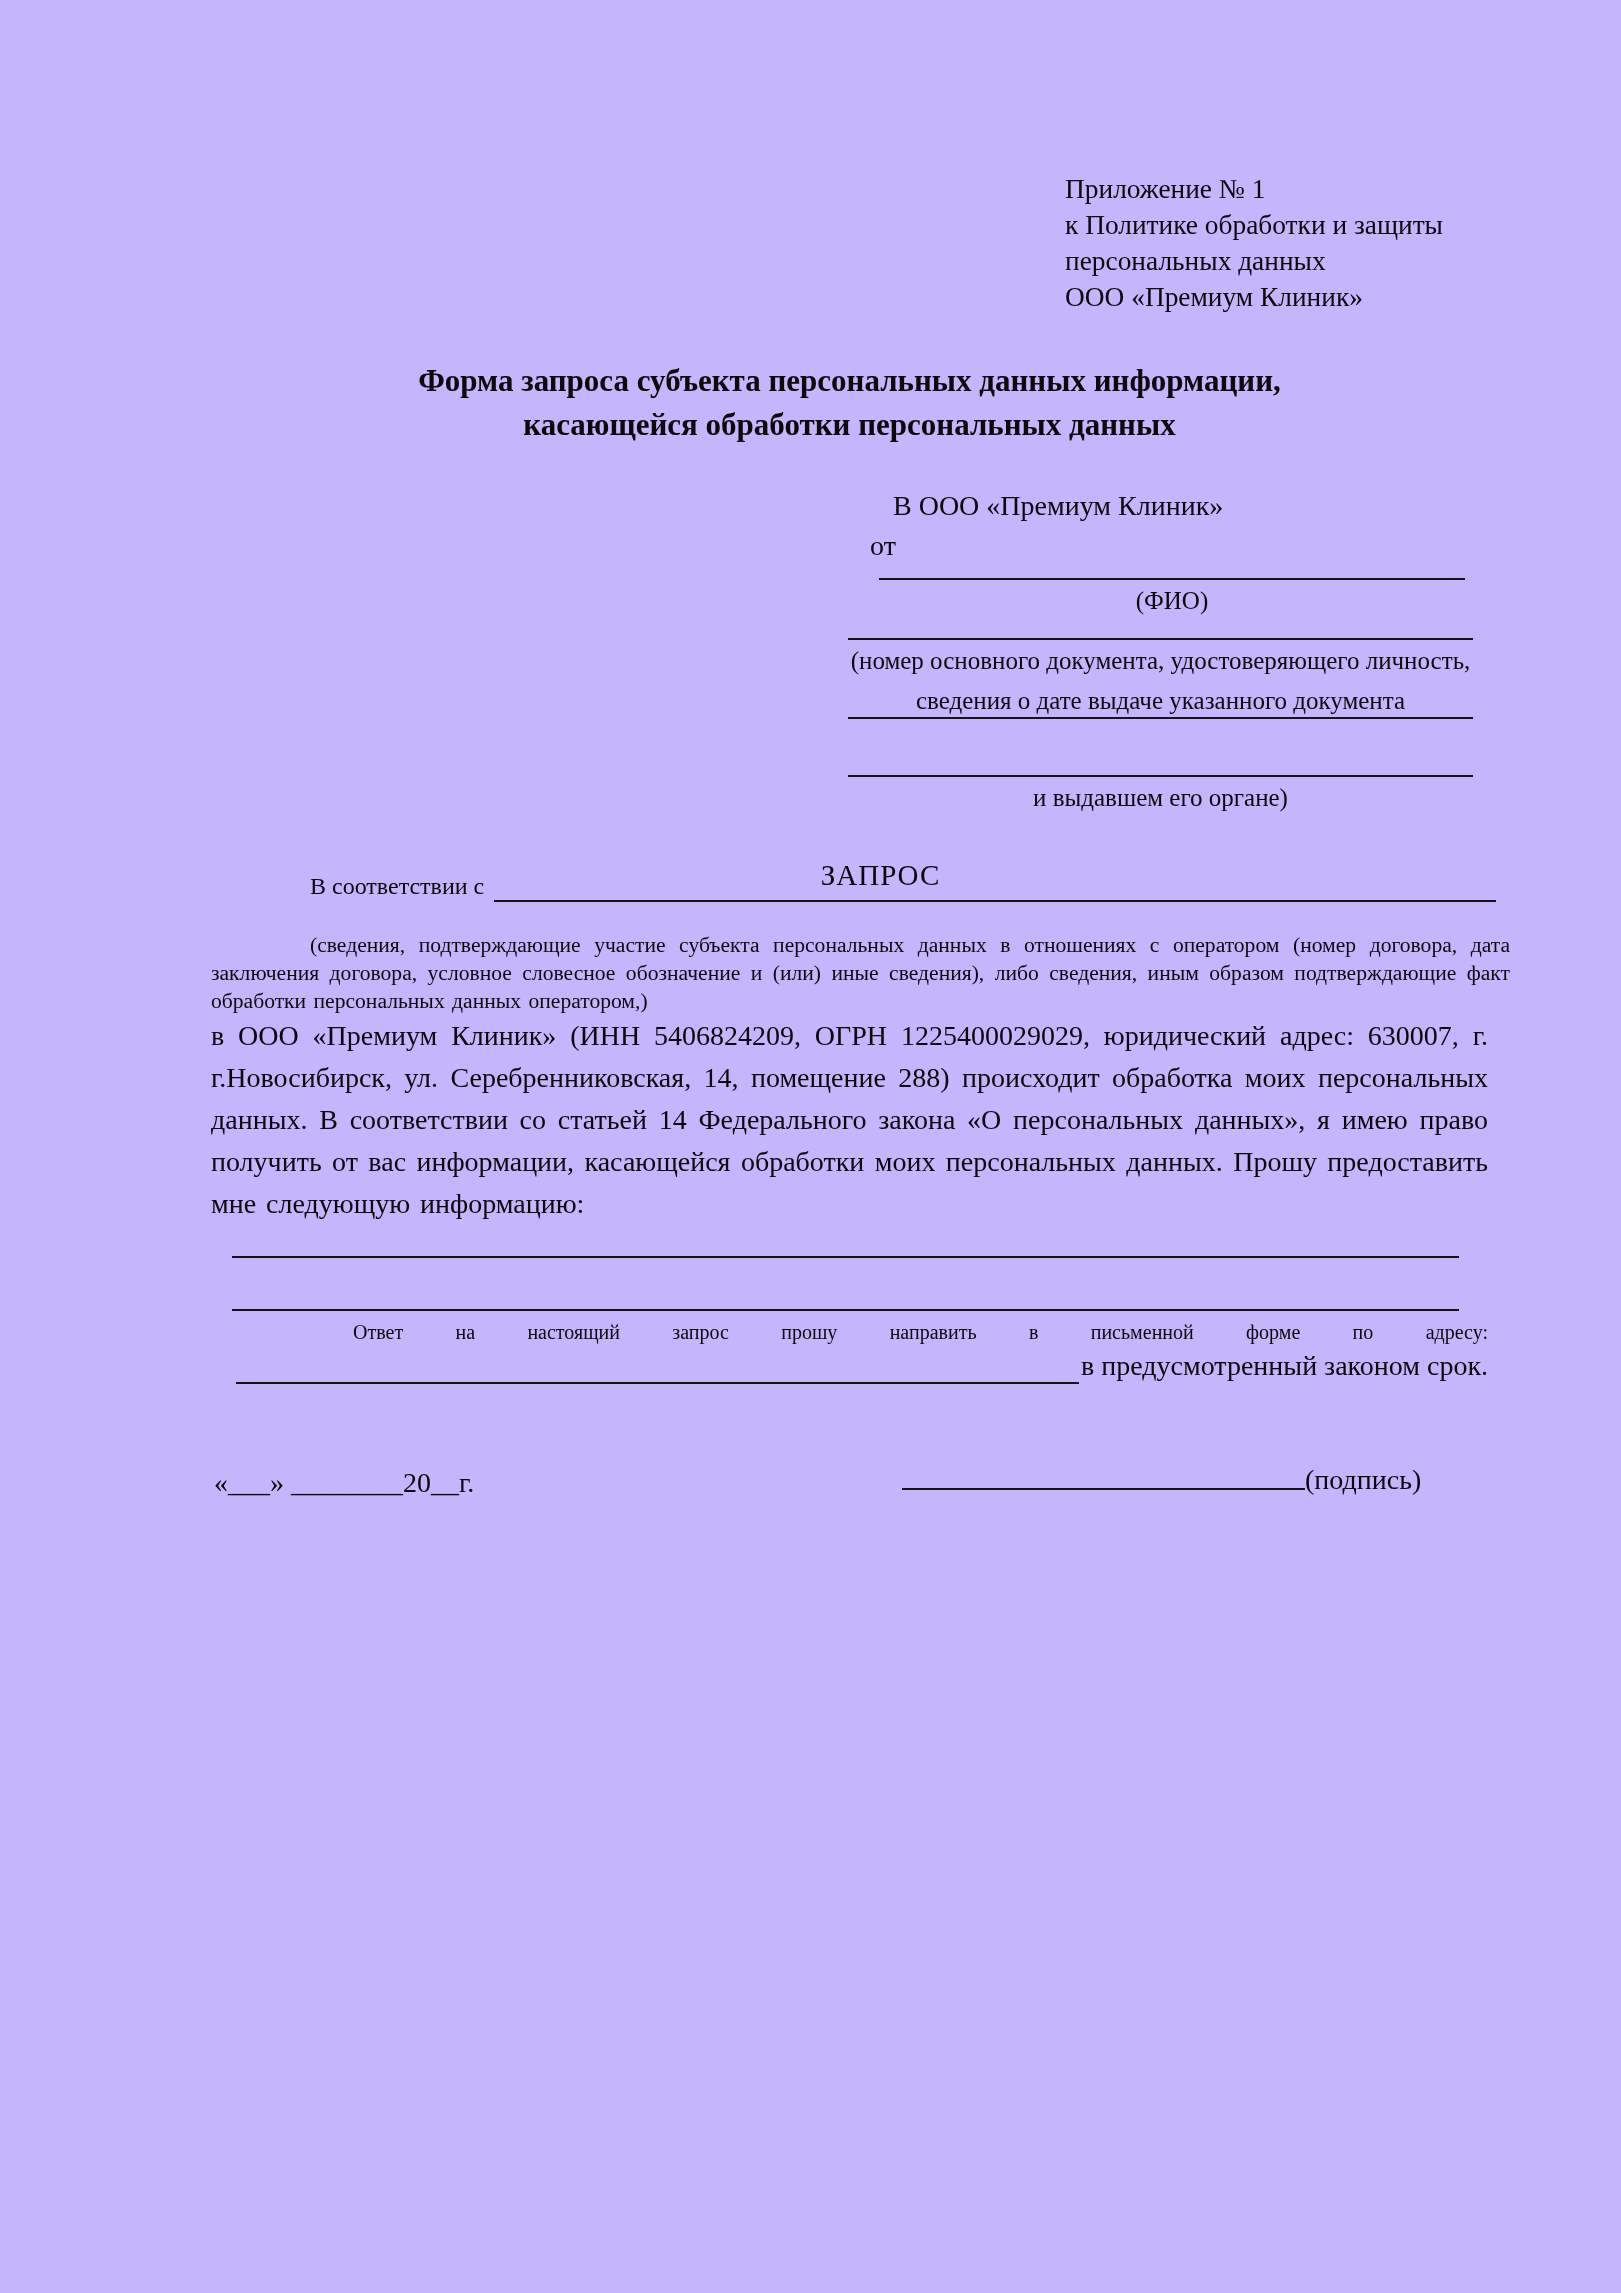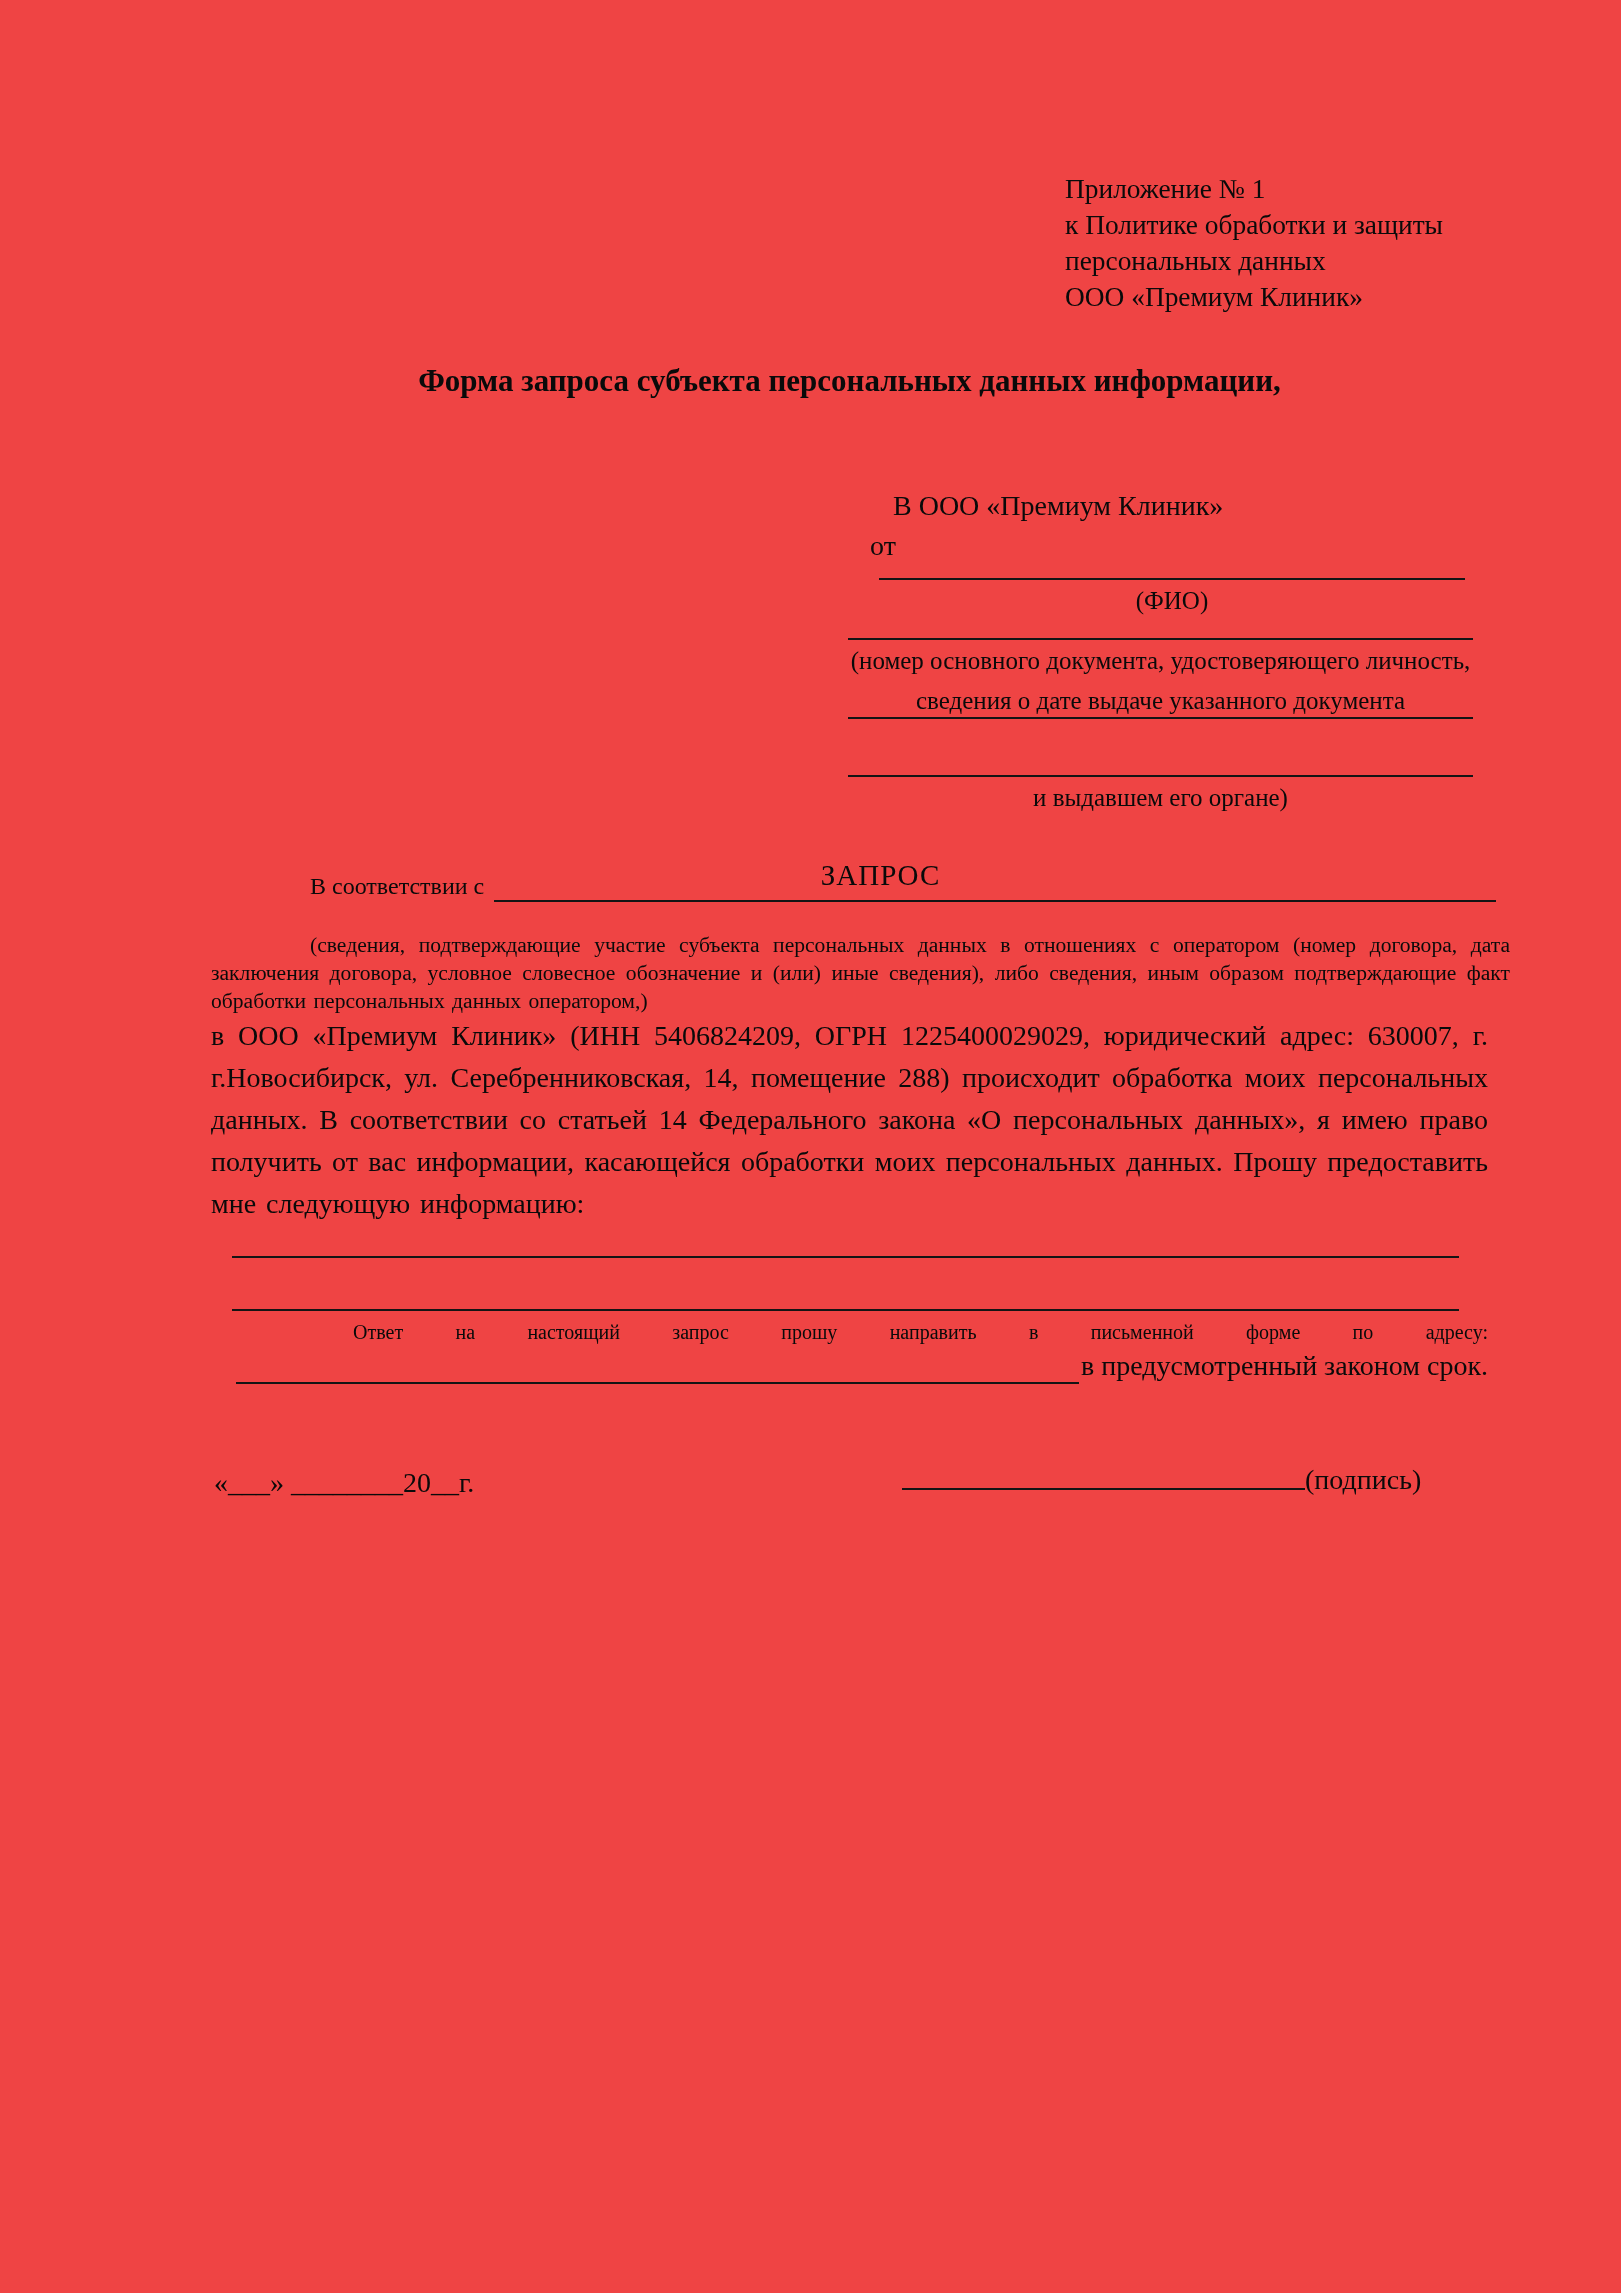--- a/index.html
+++ b/index.html
@@ -4,21 +4,21 @@
 <style>
   html, body {
     margin: 0;
     padding: 0;
     background: #ffffff;
   }
   .page {
     position: relative;
     width: 1621px;
     height: 2294px;
-    background: #ef4444;
+    background: #c4b5fd;
     color: #0a0a0a;
     font-family: "Liberation Serif", "DejaVu Serif", serif;
     overflow: hidden;
   }
   .abs { position: absolute; }
 
   
   .appendix {
     left: 1065px; top: 171px;
     font-size: 27.4px; line-height: 36px;
@@ -115,20 +115,21 @@
 
   <div class="abs appendix">
     <div>Приложение № 1</div>
     <div>к Политике обработки и защиты</div>
     <div>персональных данных</div>
     <div>ООО «Премиум Клиник»</div>
   </div>
 
   <div class="abs doc-title">
     <div>Форма запроса субъекта персональных данных информации,</div>
+    <div>касающейся обработки персональных данных</div>
   </div>
 
   <div class="abs to-line">В ООО «Премиум Клиник»</div>
   <div class="abs from-line">от</div>
 
   <div class="abs rule rule-fio"></div>
   <div class="abs field-caption cap-fio">(ФИО)</div>
 
   <div class="abs rule rule-doc"></div>
   <div class="abs field-caption cap-doc">(номер основного документа, удостоверяющего личность,</div>

